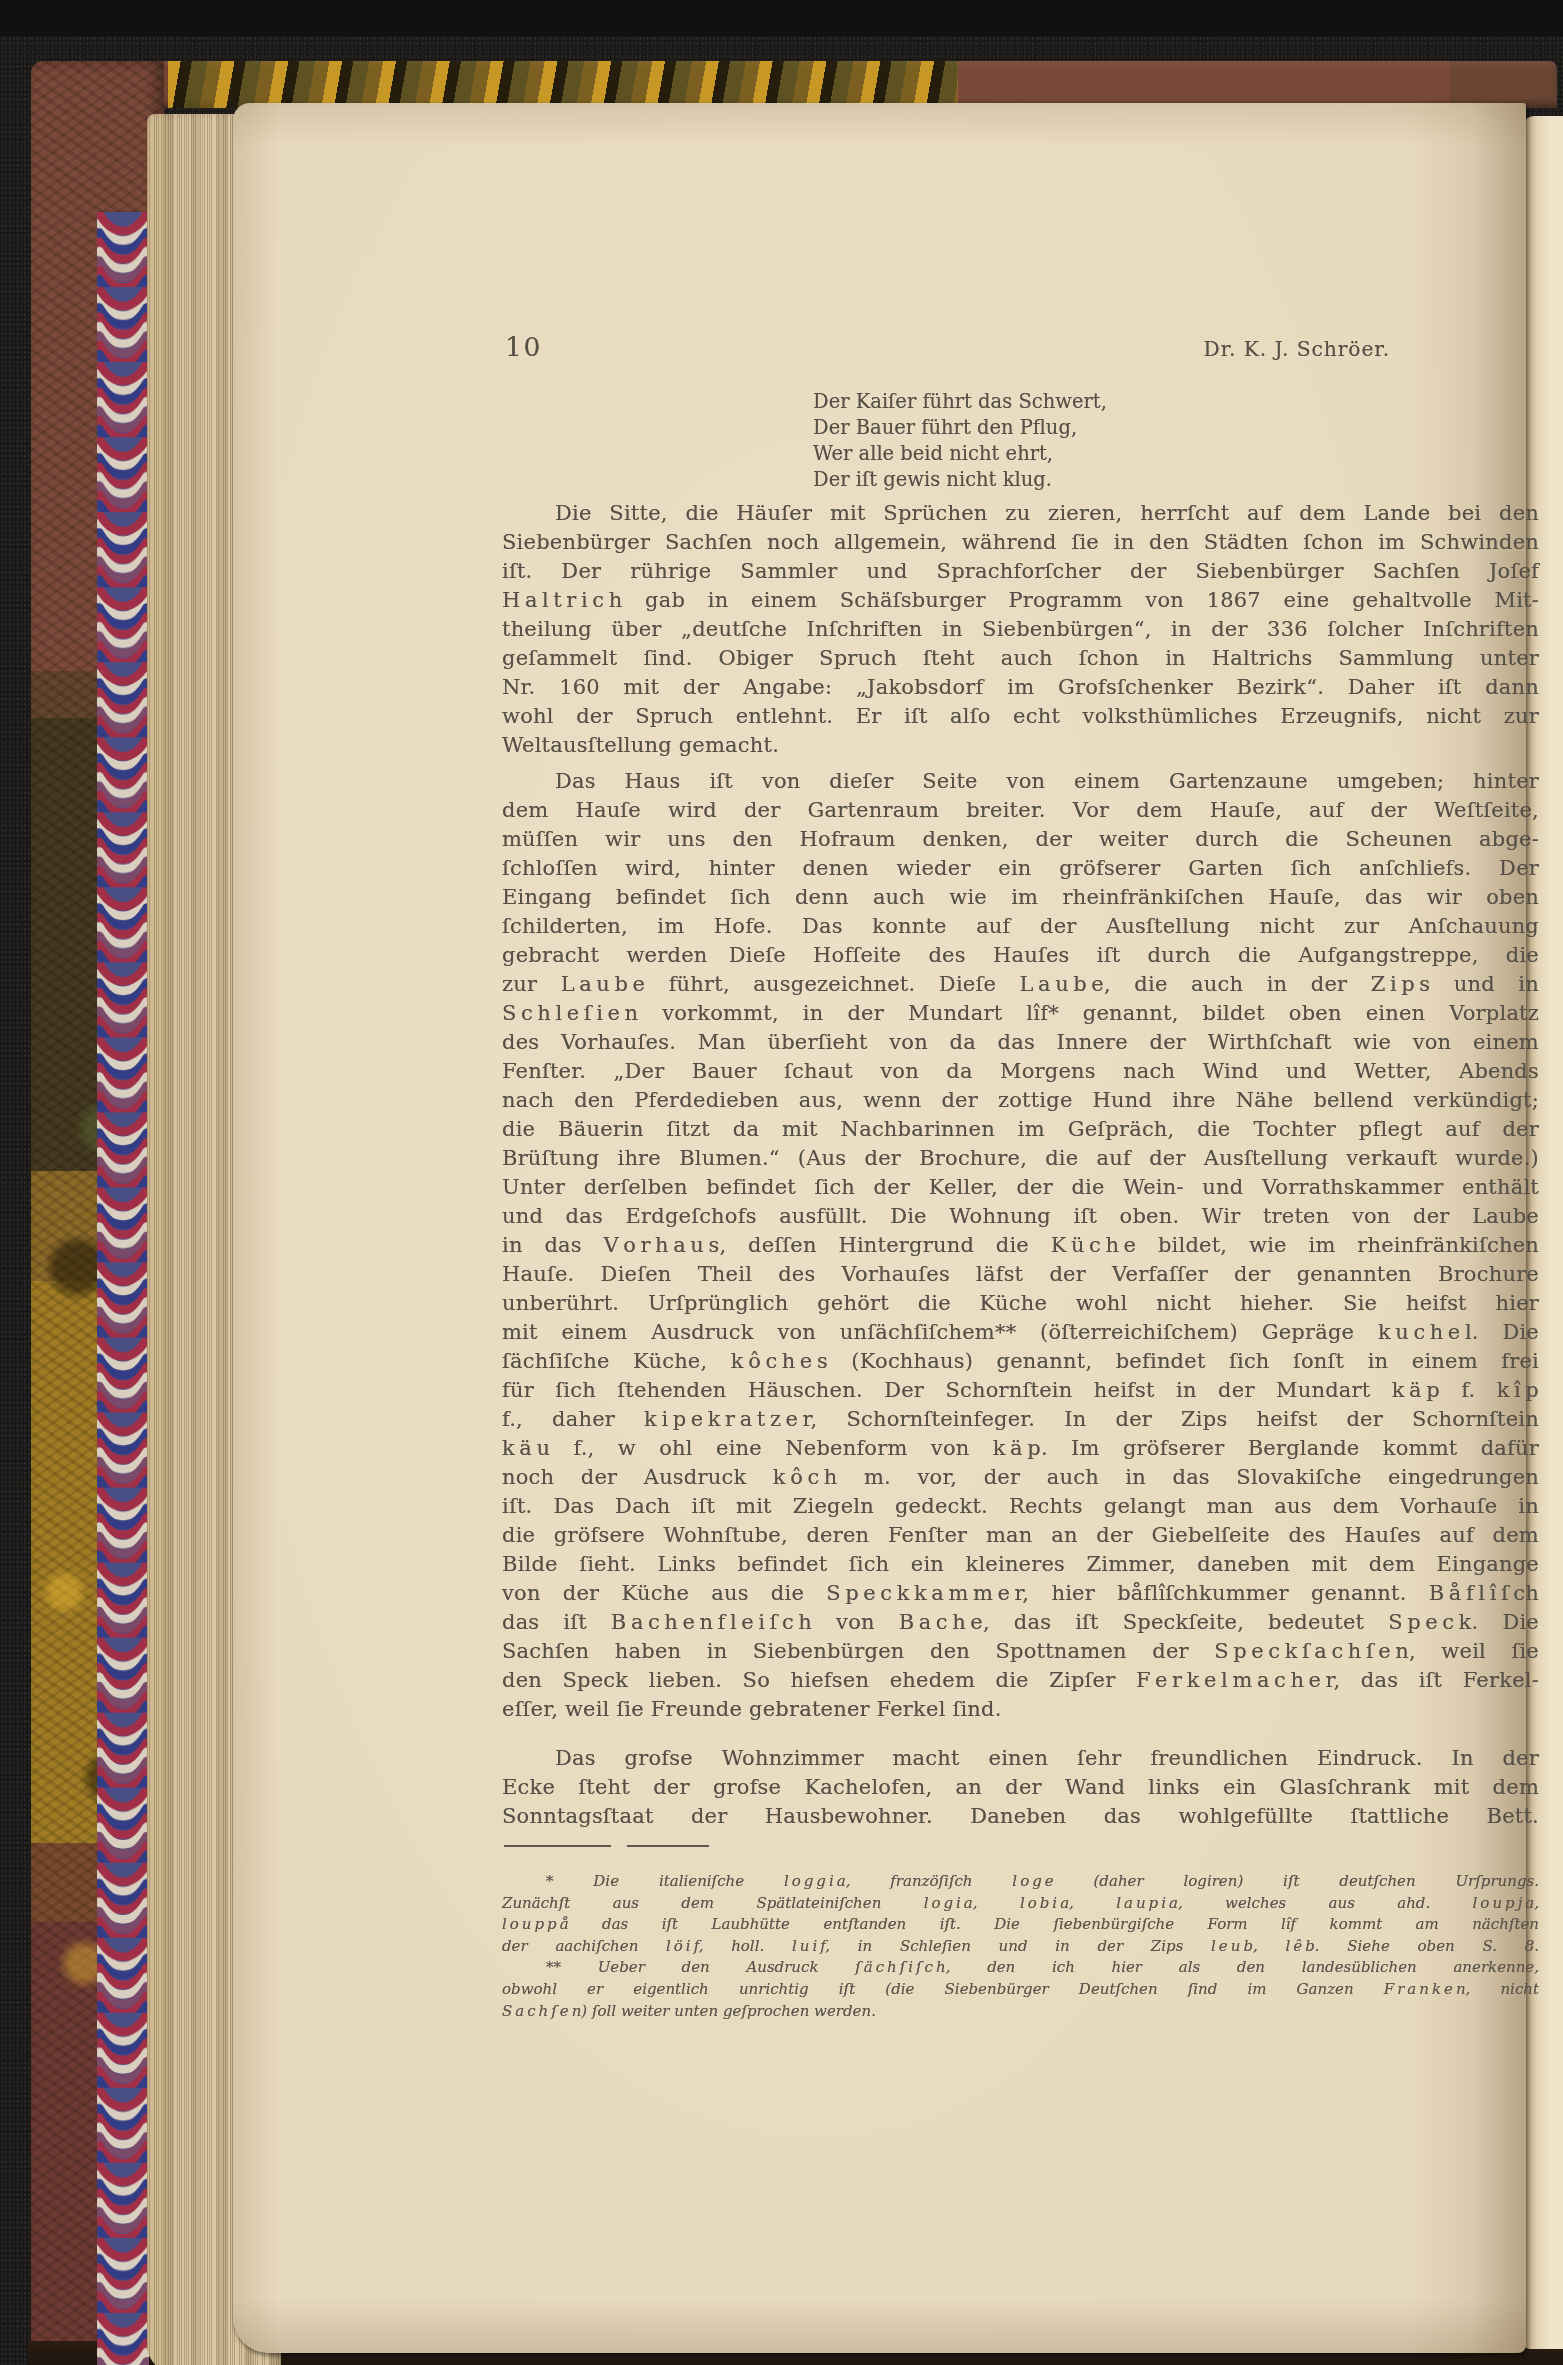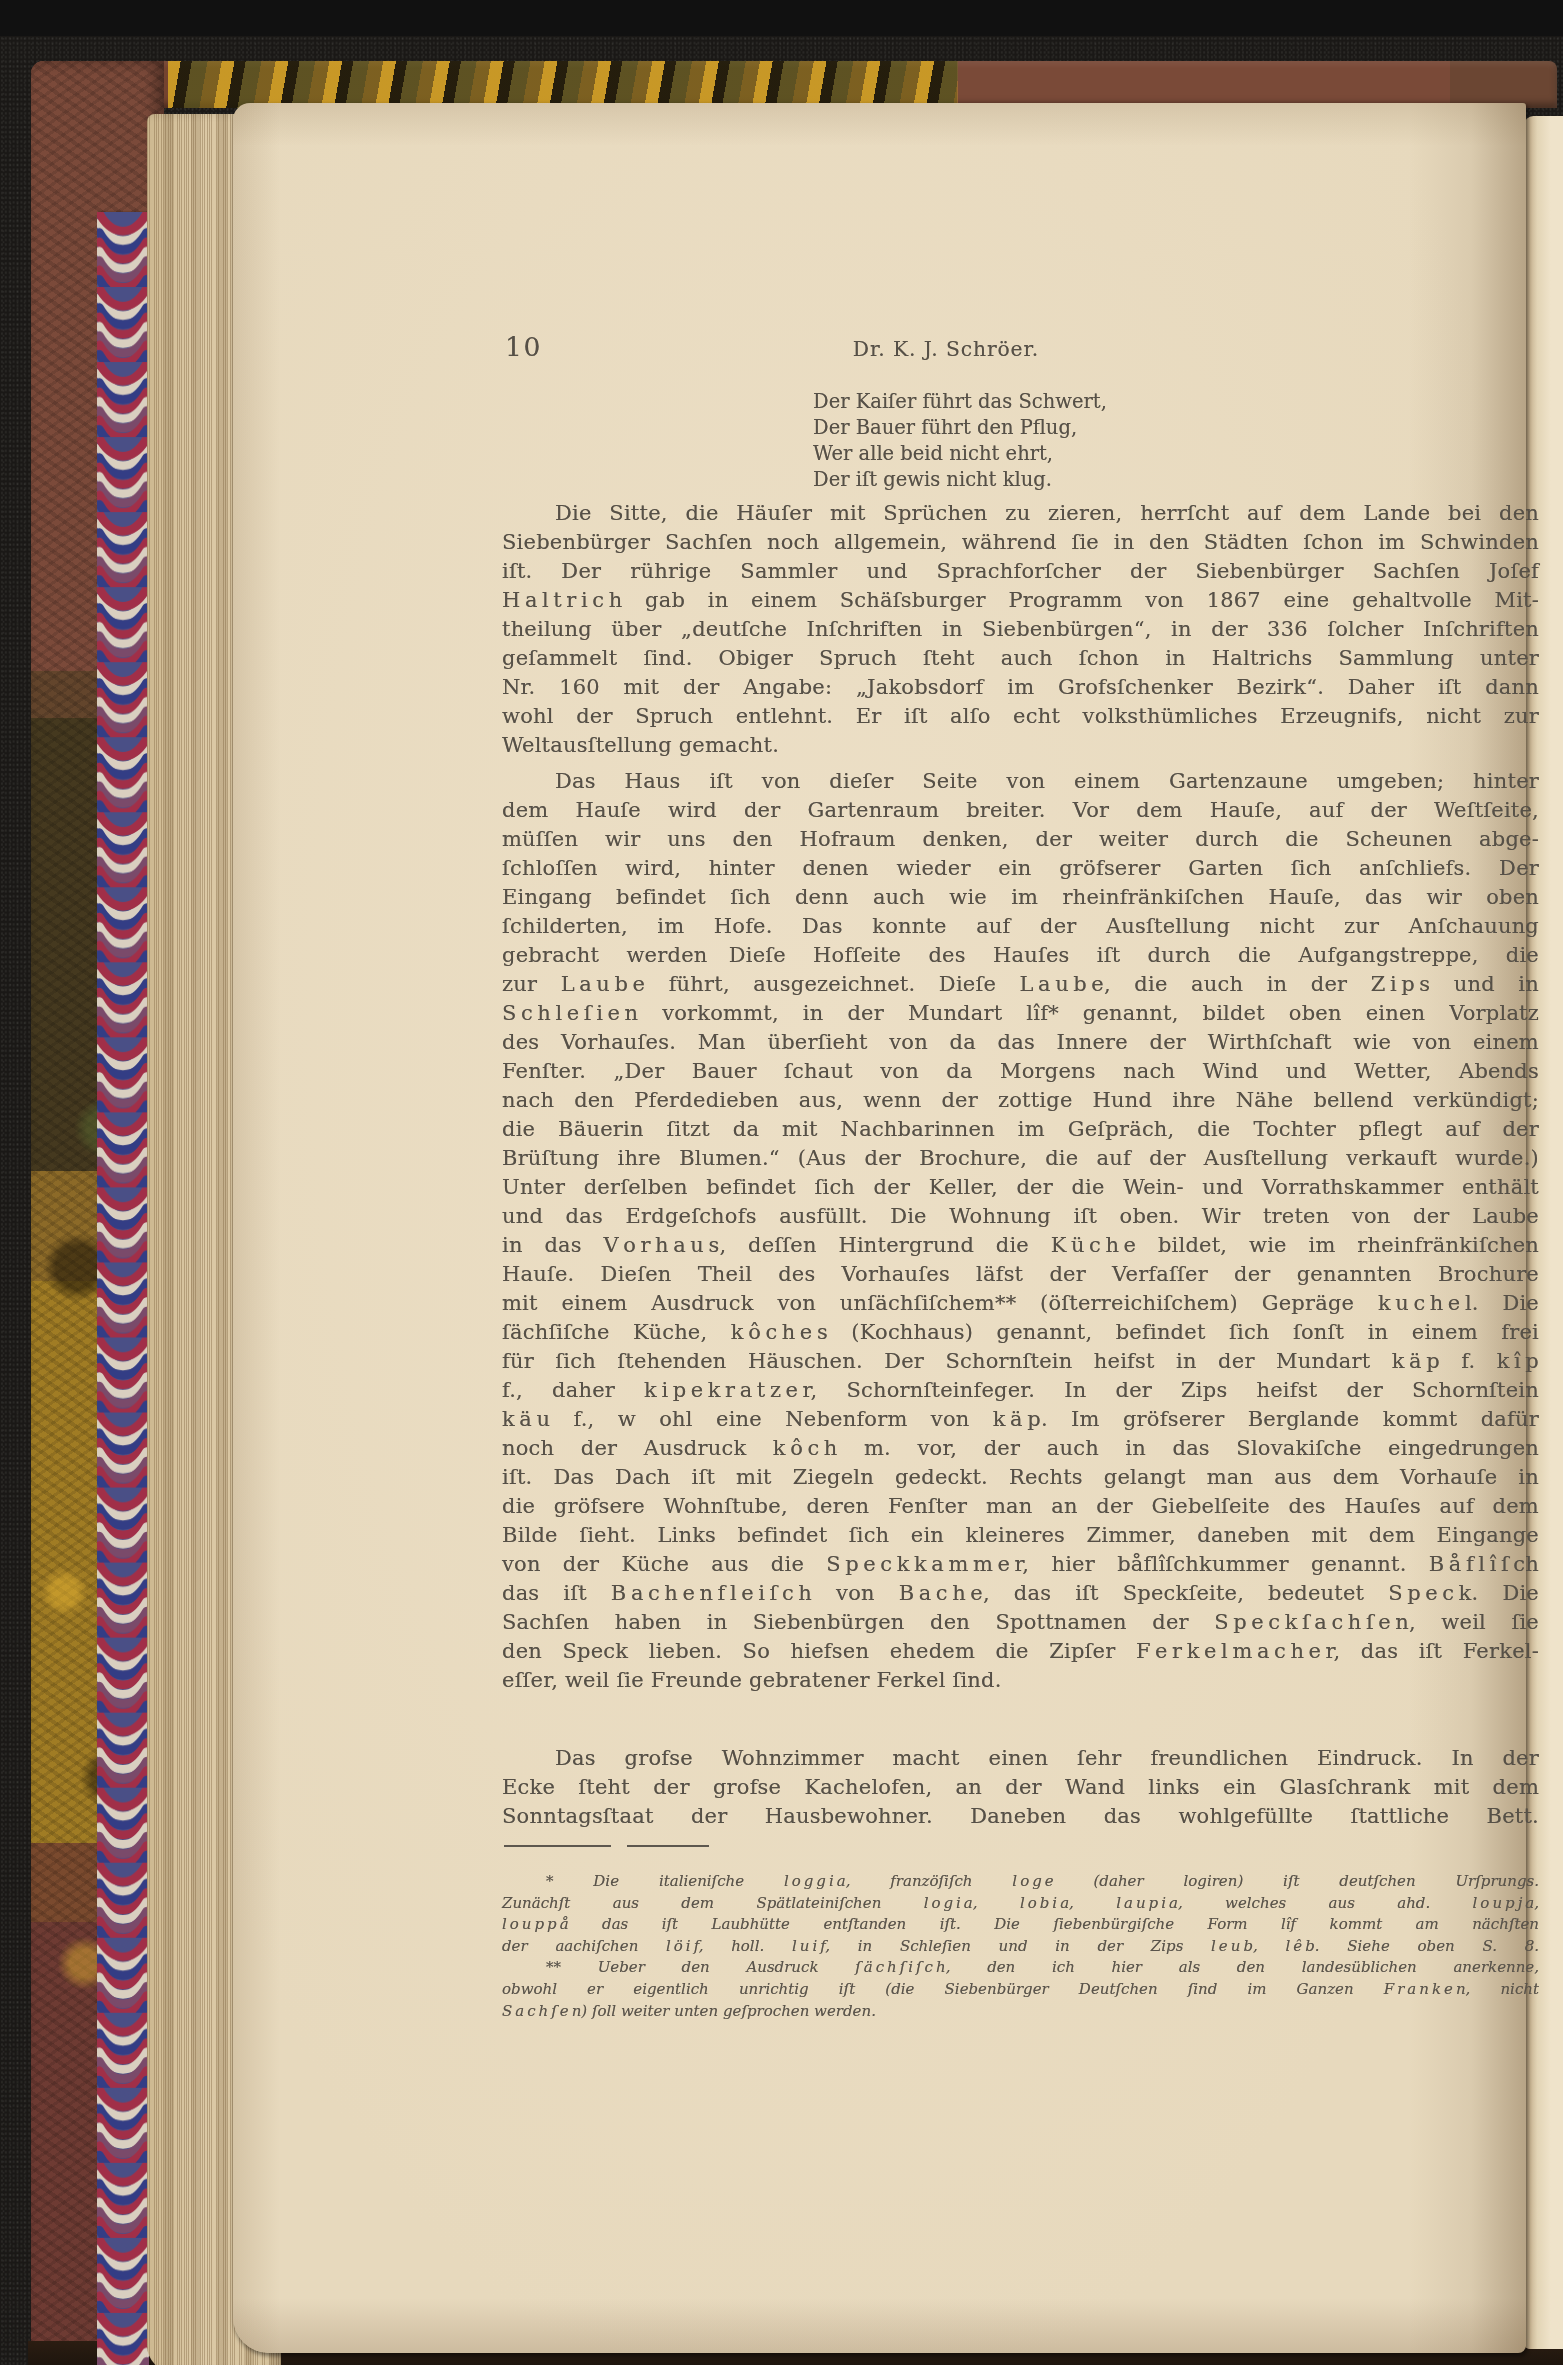--- a/index.html
+++ b/index.html
@@ -44,21 +44,21 @@
       linear-gradient(90deg,rgba(130,100,60,.18),transparent 47px),
       linear-gradient(270deg,rgba(105,78,45,.38),rgba(105,78,45,.10) 55px,transparent 117px),
       linear-gradient(180deg,rgba(120,90,55,.16),transparent 43px),
       linear-gradient(0deg,rgba(110,80,50,.22),transparent 55px),
       radial-gradient(ellipse at 45% 40%,#ecdfc6,#e7d9bd 75%);
     border-radius:17px 3.1px 7.8px 36px;box-shadow:1.6px 2.3px 4.7px rgba(0,0,0,.45);}
   .textblock{position:absolute;left:269px;top:0;width:1037px;height:100%;
     text-shadow:0 0 0.5px rgba(86,80,71,.55);}
   .page-head{position:absolute;top:228px;left:0;right:0;height:36px;}
   .pagenum{position:absolute;left:3.1px;top:0;font-size:26.6px;letter-spacing:1.6px;}
-  .runhead{position:absolute;left:0;right:149px;top:6.3px;text-align:center;font-size:20.3px;letter-spacing:0.9px;}
+  .runhead{position:absolute;left:0;right:149px;top:6.3px;text-align:right;font-size:20.3px;letter-spacing:0.9px;}
   .verse{position:absolute;top:286px;left:311px;font-size:19.5px;line-height:26px;}
   .verse .line{text-align:right;text-align-last:left;}
   .para{position:absolute;left:0;width:1037px;font-size:21px;line-height:29px;letter-spacing:0.2px;}
   .line{text-align:justify;text-align-last:justify;}
   .line.noj{text-align-last:left;}
   .line.ind{text-indent:53px;}
   .rule{position:absolute;top:1742px;left:1.6px;width:205px;height:2.3px;
     background:linear-gradient(90deg,#5d574e 0 52%,transparent 52% 60%,#5d574e 60% 100%);}
   .footnotes{position:absolute;top:1768px;left:0;width:1037px;font-size:15px;line-height:21.6px;color:#5a544b;font-style:italic;}
   .footnotes .line.ind{text-indent:44px;}
@@ -140,20 +140,21 @@
           <div class="line">S c h l e ſ i e n vorkommt, in der Mundart lîf* genannt, bildet oben einen Vorplatz</div>
           <div class="line">des Vorhauſes. Man überſieht von da das Innere der Wirthſchaft wie von einem</div>
           <div class="line">Fenſter. „Der Bauer ſchaut von da Morgens nach Wind und Wetter, Abends</div>
           <div class="line">nach den Pferdedieben aus, wenn der zottige Hund ihre Nähe bellend verkündigt;</div>
           <div class="line">die Bäuerin ſitzt da mit Nachbarinnen im Geſpräch, die Tochter pflegt auf der</div>
           <div class="line">Brüſtung ihre Blumen.“ (Aus der Brochure, die auf der Ausſtellung verkauft wurde.)</div>
           <div class="line">Unter derſelben befindet ſich der Keller, der die Wein- und Vorrathskammer enthält</div>
           <div class="line">und das Erdgeſchofs ausfüllt. Die Wohnung iſt oben. Wir treten von der Laube</div>
           <div class="line">in das V o r h a u s, deſſen Hintergrund die K ü c h e bildet, wie im rheinfränkiſchen</div>
           <div class="line">Hauſe. Dieſen Theil des Vorhauſes läfst der Verfaſſer der genannten Brochure</div>
+          <div class="line">unberührt. Urſprünglich gehört die Küche wohl nicht hieher. Sie heifst hier</div>
           <div class="line">mit einem Ausdruck von unſächſiſchem** (öſterreichiſchem) Gepräge k u c h e l. Die</div>
           <div class="line">ſächſiſche Küche, k ô c h e s (Kochhaus) genannt, befindet ſich ſonſt in einem frei</div>
           <div class="line">für ſich ſtehenden Häuschen. Der Schornſtein heifst in der Mundart k ä p f. k î p</div>
           <div class="line">f., daher k i p e k r a t z e r, Schornſteinfeger. In der Zips heifst der Schornſtein</div>
           <div class="line">k ä u f., w ohl eine Nebenform von k ä p. Im gröfserer Berglande kommt dafür</div>
           <div class="line">noch der Ausdruck k ô c h m. vor, der auch in das Slovakiſche eingedrungen</div>
           <div class="line">iſt. Das Dach iſt mit Ziegeln gedeckt. Rechts gelangt man aus dem Vorhauſe in</div>
           <div class="line">die gröfsere Wohnſtube, deren Fenſter man an der Giebelſeite des Hauſes auf dem</div>
           <div class="line">Bilde ſieht. Links befindet ſich ein kleineres Zimmer, daneben mit dem Eingange</div>
           <div class="line">von der Küche aus die S p e c k k a m m e r, hier båflîſchkummer genannt. B å f l î ſ ch</div>

